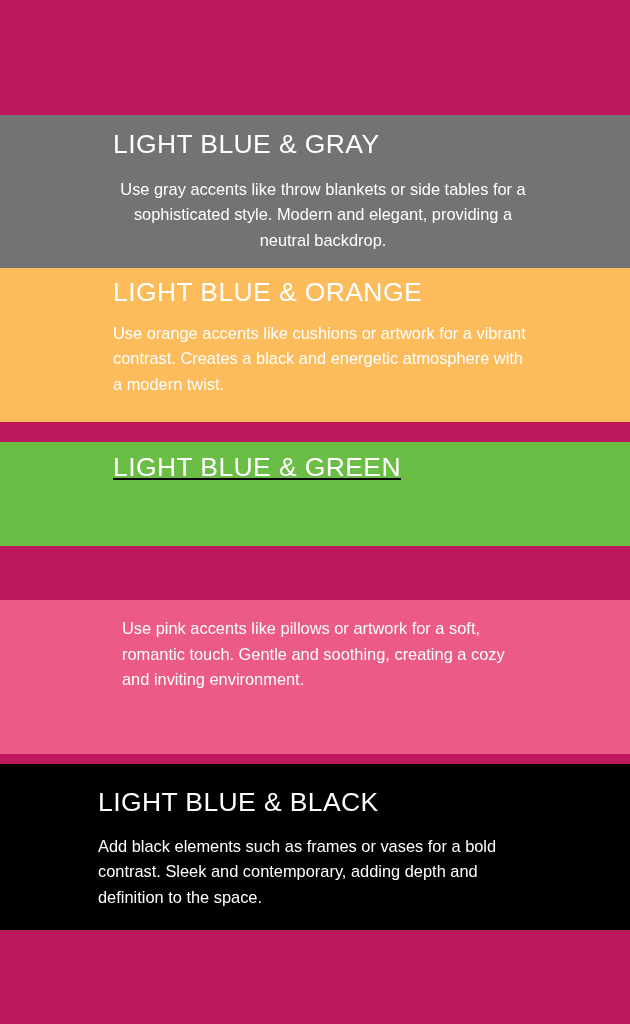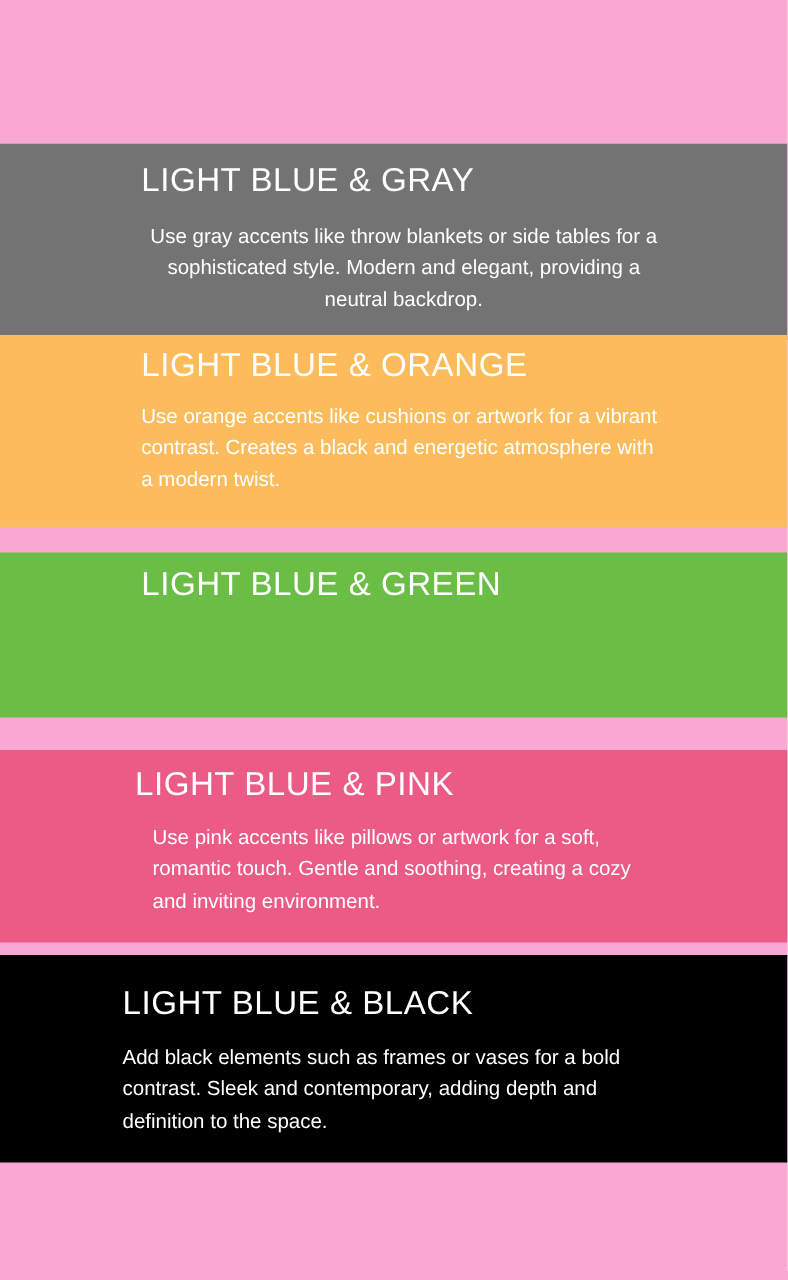--- a/index.html
+++ b/index.html
@@ -12,21 +12,21 @@
     height: 1024px;
     background: #ffffff;
     font-family: "Liberation Sans", sans-serif;
     overflow: hidden;
     position: relative;
   }
   .page {
     width: 630px;
     height: 1024px;
     position: relative;
-    background: #f9a8d4;
+    background: #be185d;
     box-sizing: border-box;
   }
   .panel {
     position: absolute;
     left: 0;
     width: 630px;
     box-sizing: border-box;
     overflow: hidden;
   }
   .panel-heading {
@@ -70,22 +70,23 @@
   .panel-orange .panel-heading {
     padding: 11px 0 0 113px;
   }
   .panel-orange .panel-body {
     padding: 14px 0 0 113px;
     width: 420px;
   }
   
   .panel-green {
     top: 442px;
-    height: 132px;
+    height: 104px;
     background: #6bbe45;
+    text-decoration: underline;
   }
   .panel-green .panel-heading {
     padding: 12px 0 0 113px;
   }
   .panel-green .panel-body {
     padding: 16px 0 0 113px;
     width: 420px;
   }
   
   .panel-pink {
@@ -128,21 +129,20 @@
   <section class="panel panel-orange">
     <h2 class="panel-heading">LIGHT BLUE &amp; ORANGE</h2>
     <p class="panel-body">Use orange accents like cushions or artwork for a vibrant contrast. Creates a black and energetic atmosphere with a modern twist.</p>
   </section>
 
   <section class="panel panel-green">
     <h2 class="panel-heading">LIGHT BLUE &amp; GREEN</h2>
   </section>
 
   <section class="panel panel-pink">
-    <h2 class="panel-heading">LIGHT BLUE &amp; PINK</h2>
     <p class="panel-body">Use pink accents like pillows or artwork for a soft, romantic touch. Gentle and soothing, creating a cozy and inviting environment.</p>
   </section>
 
   <section class="panel panel-black">
     <h2 class="panel-heading">LIGHT BLUE &amp; BLACK</h2>
     <p class="panel-body">Add black elements such as frames or vases for a bold contrast. Sleek and contemporary, adding depth and definition to the space.</p>
   </section>
 
 </div>
 

